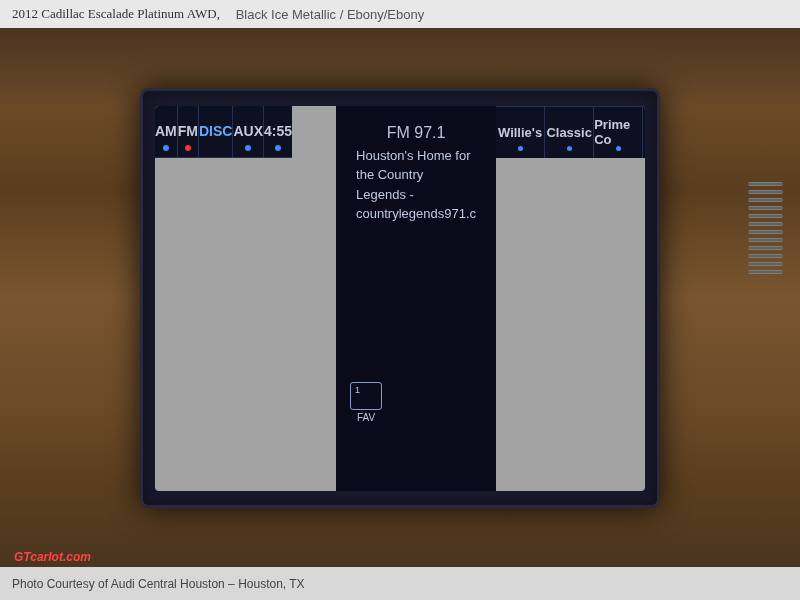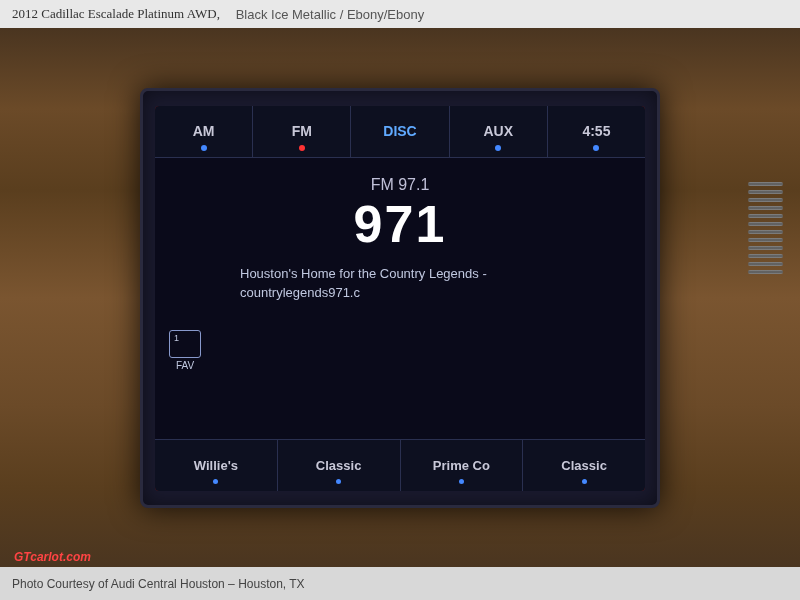--- a/index.html
+++ b/index.html
@@ -73,26 +73,26 @@
       display: flex;
       align-items: center;
       justify-content: center;
       box-shadow: 0 0 30px rgba(0,0,0,0.8), inset 0 0 20px rgba(0,0,0,0.5);
     }
 
     
     .screen {
       width: 490px;
       height: 385px;
-      background: #7f1d1d;
+      background: #a3a3a3;
       border-radius: 4px;
       position: relative;
       overflow: hidden;
       display: flex;
-      flex-direction: column;
+      flex-direction: row;
     }
 
     
     .tab-bar {
       display: flex;
       align-items: stretch;
       background: #0d1020;
       border-bottom: 1px solid #2a3050;
       height: 52px;
       flex-shrink: 0;
@@ -137,20 +137,21 @@
     
     .content {
       flex: 1;
       display: flex;
       flex-direction: column;
       align-items: center;
       justify-content: flex-start;
       padding: 18px 20px 10px;
       background: #0a0a1a;
       position: relative;
+      margin-left: 44px;
     }
 
     .station-label {
       color: #c0c0d8;
       font-size: 16px;
       margin-bottom: 4px;
     }
 
     .station-number {
       color: #ffffff;
@@ -338,21 +339,20 @@
             <div class="tab-dot"></div>
           </div>
           <div class="tab">
             <span>4:55</span>
             <div class="tab-dot"></div>
           </div>
         </div>
 
         <div class="content">
           <div class="station-label">FM 97.1</div>
-          <div class="station-number">971</div>
           <div class="station-description">Houston's Home for the Country Legends - countrylegends971.c</div>
 
           <div class="fav-area">
             <div class="fav-box">
               <span class="fav-number">1</span>
             </div>
             <span>FAV</span>
           </div>
         </div>
 

